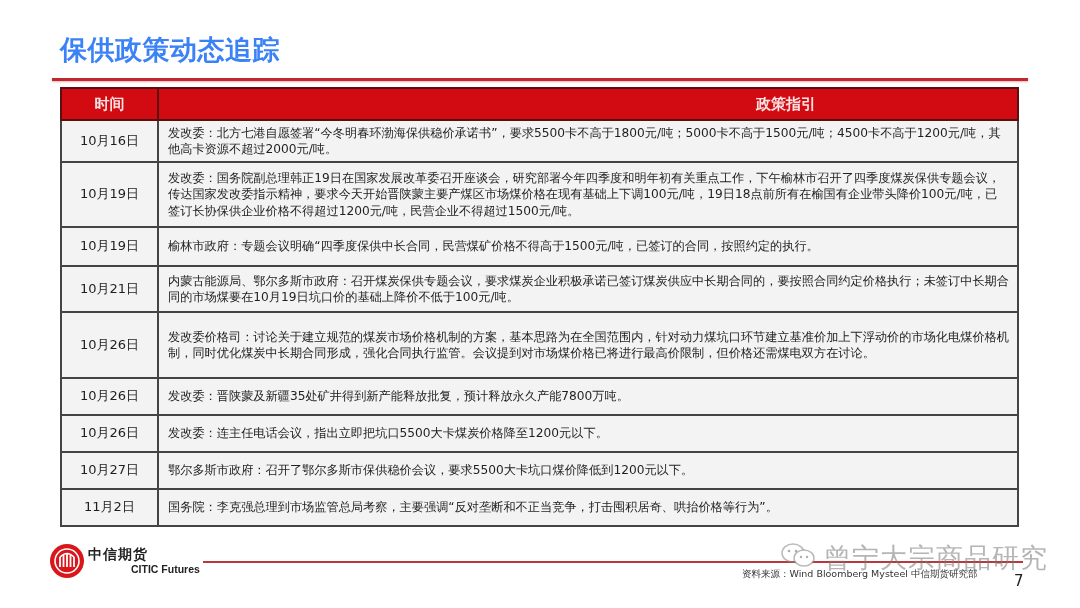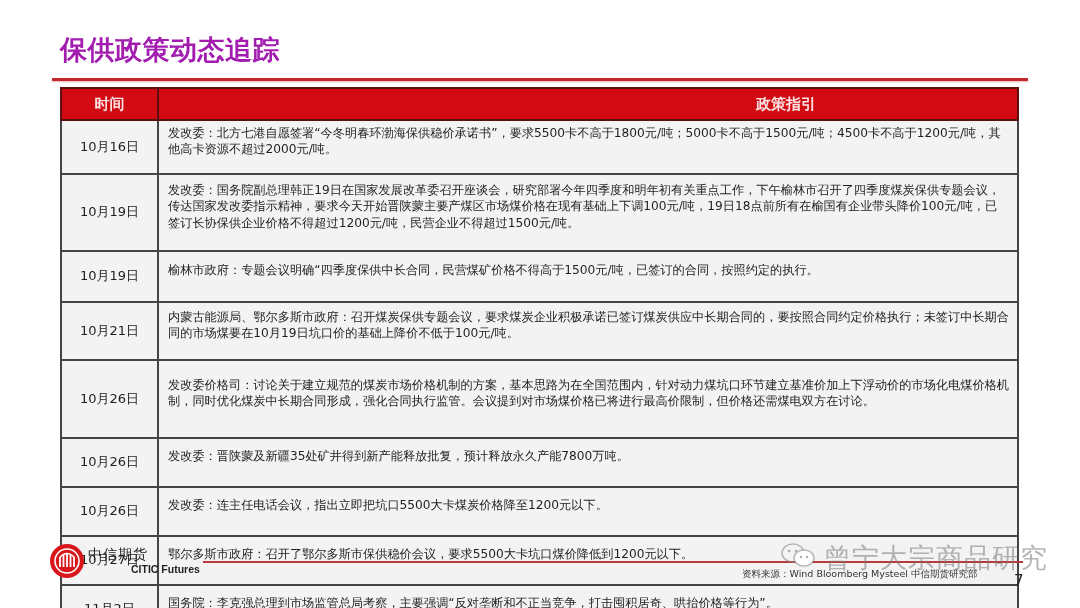--- a/index.html
+++ b/index.html
@@ -2,41 +2,41 @@
 <html><head>
 <meta charset="utf-8">
 <style>
   html, body { margin: 0; padding: 0; }
   body {
     width: 1080px; height: 608px; background: #ffffff; position: relative; overflow: hidden;
     font-family: "DejaVu Sans", "Liberation Sans", sans-serif; color: #222;
   }
   .title {
     position: absolute; left: 60px; top: 32px;
-    font-size: 27px; font-weight: bold; color: #a21caf; letter-spacing: 0.5px;
+    font-size: 27px; font-weight: bold; color: #3b82f6; letter-spacing: 0.5px;
   }
   .title-rule {
     position: absolute; left: 52px; top: 78px; width: 976px; height: 3px;
     background: #c0282d;
     box-shadow: 0 1px 2px rgba(192,40,45,0.35);
   }
   table.policy {
     position: absolute; left: 60px; top: 87px; width: 959px;
     border-collapse: collapse; table-layout: fixed;
     border: 2px solid #c4b5fd;
   }
   table.policy col.c-date { width: 97px; }
   table.policy th {
     background: #d20a11; color: #fbe3e3; font-size: 15px; font-weight: bold;
     height: 30px; padding: 0; border: 2px solid #5a1010; text-align: center;
   }
   table.policy th.th-policy { text-align: center; padding-left: 396px; }
   table.policy td {
     background: #f3f3f3; border: 2px solid #444; font-size: 12.2px;
-    line-height: 16.5px; padding: 3px 8px 15px 9px; vertical-align: middle;
+    line-height: 16.5px; padding: 3px 8px 3px 9px; vertical-align: middle;
     color: #1e1e1e;
   }
   table.policy td.date { text-align: center; font-size: 13px; padding: 0; }
   tr.r1 td { height: 34px; }
   tr.r2 td { height: 57px; }
   tr.r3 td { height: 31px; }
   tr.r4 td { height: 38px; }
   tr.r5 td { height: 58px; }
   tr.r6 td { height: 29px; }
   tr.r7 td { height: 29px; }
@@ -46,21 +46,21 @@
   .footer-rule {
     position: absolute; left: 203px; top: 561px; width: 820px; height: 2px;
     background: #b8383c;
   }
   .logo { position: absolute; left: 50px; top: 544px; display: flex; align-items: center; }
   .logo-mark {
     width: 34px; height: 34px; border-radius: 50%; background: #d8161c;
     display: flex; align-items: center; justify-content: center;
   }
   .logo-text { margin-left: 4px; line-height: 1; }
-  .logo-cn { font-family: "DejaVu Serif", serif; font-weight: normal; font-size: 14px; color: #222; letter-spacing: 1px; }
+  .logo-cn { font-family: "DejaVu Serif", serif; font-weight: bold; font-size: 14px; color: #222; letter-spacing: 1px; }
   .logo-en { font-family: "Liberation Sans", sans-serif; font-size: 10.5px; color: #222; margin-top: 3px; font-weight: bold; margin-left: 43px; }
 
   .watermark {
     position: absolute; left: 780px; top: 540px; display: flex; align-items: center;
     color: rgba(120,120,120,0.55); font-size: 27px; letter-spacing: 1px;
     font-family: "DejaVu Sans", sans-serif; font-weight: 400;
   }
   .watermark .wm-icon { margin-right: 8px; }
   .source {
     position: absolute; left: 742px; top: 568px; font-size: 9.5px; color: #333;

